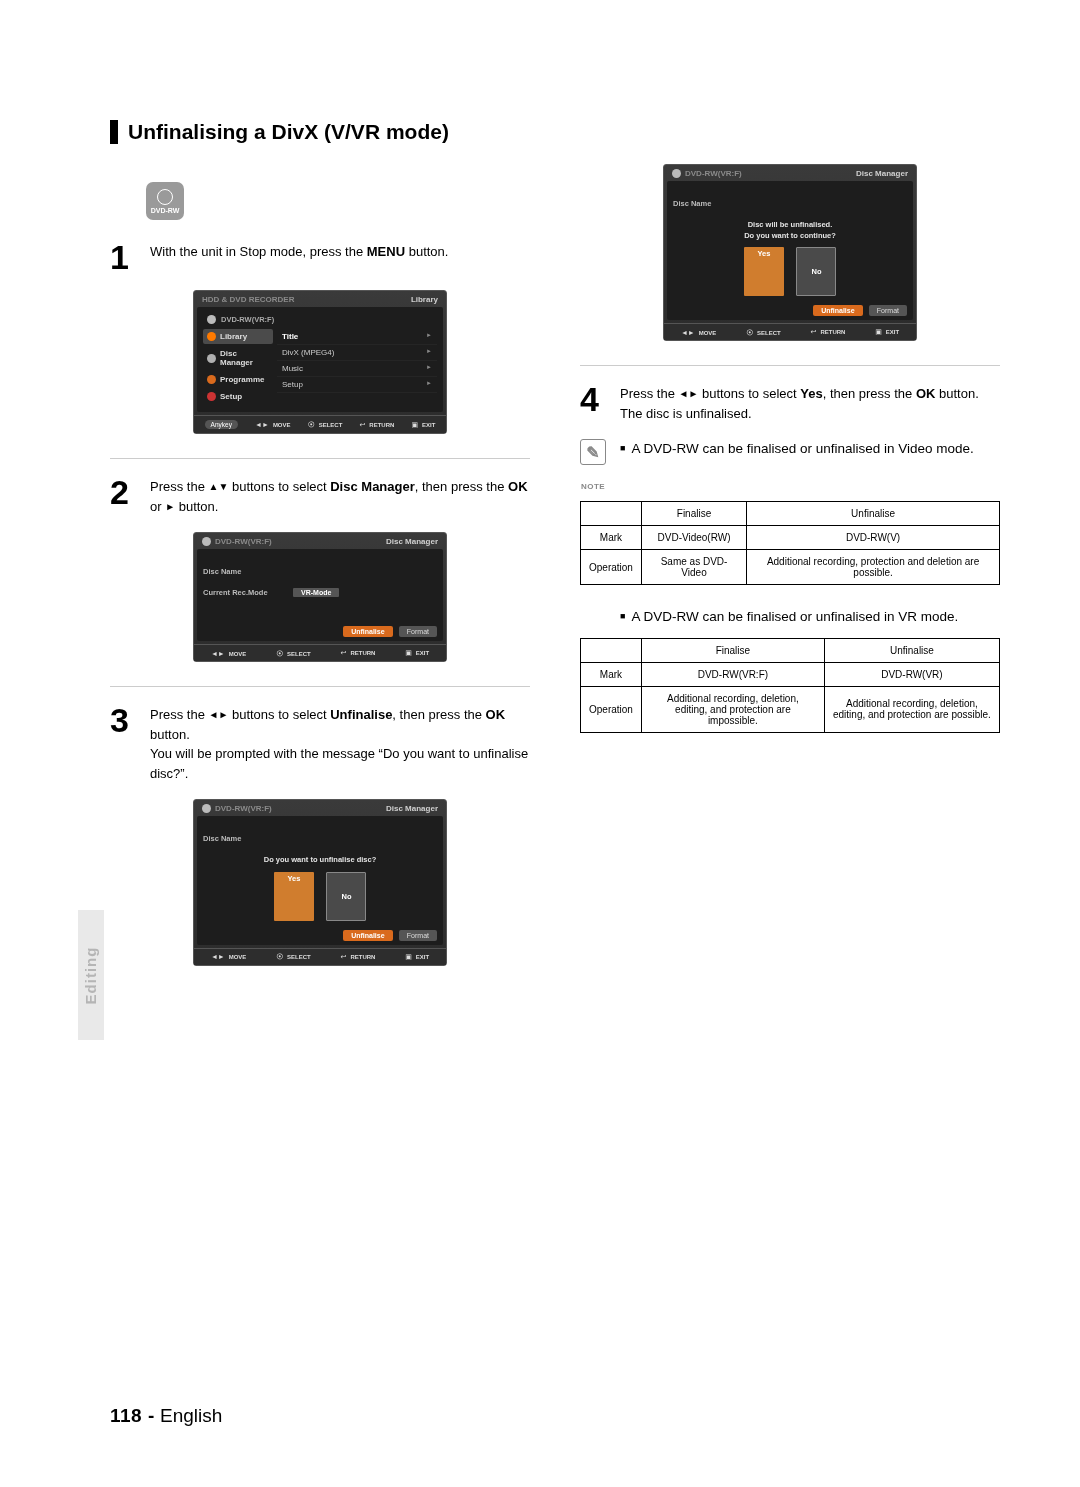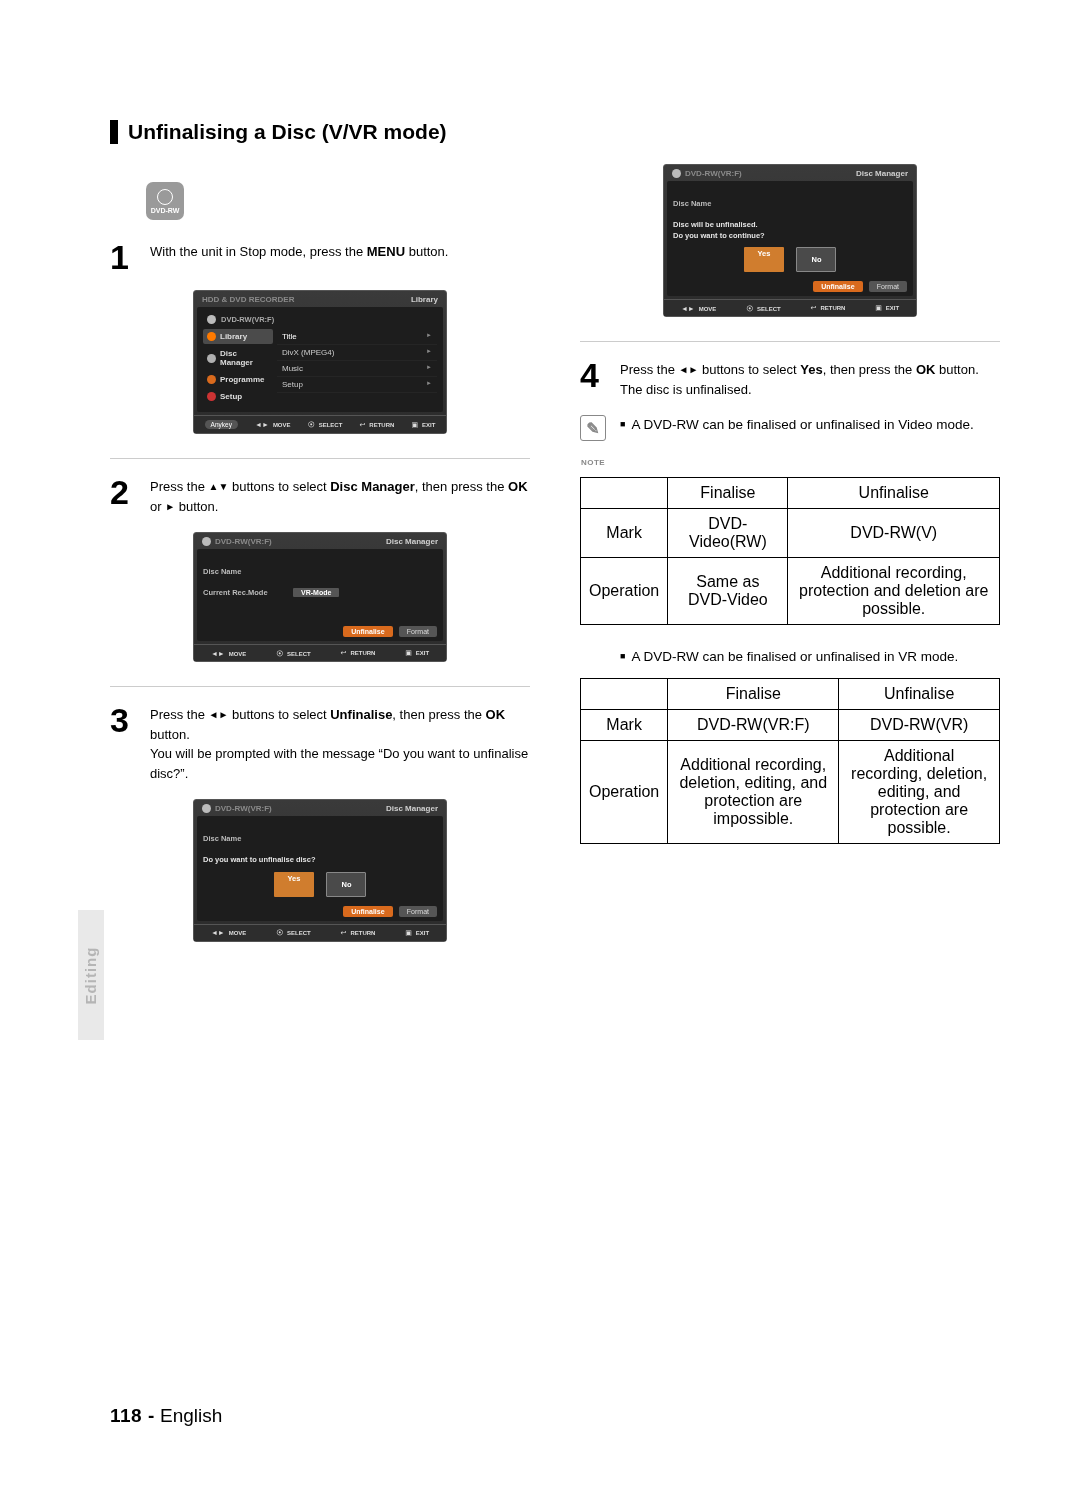--- a/index.html
+++ b/index.html
@@ -106,59 +106,59 @@
     padding:3px 4px;border-radius:2px;margin-bottom:2px;color:#ddd;font-weight:bold;
   }
   .osd .sidebar .sitem.active{background:#4b4b4b;}
   .osd .sidebar .sitem .dot{width:9px;height:9px;border-radius:50%;background:#ff7a00;flex-shrink:0;}
   .osd .sidelist { display:flex; }
   .osd .menu { flex:1; padding-left:4px;}
   .osd .menu .mitem{
     padding:3px 5px;color:#ccc;display:flex;justify-content:space-between;
     border-bottom:1px solid rgba(255,255,255,.04);
   }
-  .osd .menu .mitem.active{color:#fff;font-weight:normal;}
+  .osd .menu .mitem.active{color:#fff;font-weight:bold;}
   .osd .menu .mitem::after{content:"►";font-size:6px;color:#888;}
   .osd .footer{
     display:flex;justify-content:space-around;align-items:center;
     background:#2d2d2d;color:#ddd;font-size:7px;padding:4px 2px;
     border-top:1px solid #555;
   }
   .osd .footer .pill{
     background:#555;border-radius:8px;padding:1px 6px;font-size:6.5px;color:#fff;
   }
   .osd .footer span b{font-size:6px;margin-left:2px;}
   .osd .btns{position:absolute;bottom:4px;right:6px;}
   .osd .btns .b{
     display:inline-block;font-size:7px;padding:2px 8px;margin-left:4px;
     border-radius:2px;color:#ddd;
   }
   .osd .btns .b.orange{background:#d96a1d;color:#fff;font-weight:bold;}
   .osd .btns .b.gray{background:#555;}
   .osd .yesno{display:flex;justify-content:center;gap:12px;margin:6px 0 18px 0;}
   .osd .yesno .y{background:#d07d2e;color:#fff;padding:2px 14px;font-size:7.5px;font-weight:bold;border-radius:1px;}
-  .osd .yesno .n{background:#4a4a4a;color:#fff;padding:7px 14px;font-size:7.5px;font-weight:bold;border-radius:1px;border:1px solid #888;}
-  .osd .msg{color:#e4e4e4;font-size:7.5px;font-weight:bold;line-height:1.4;margin:8px 0 6px 0;}
+  .osd .yesno .n{background:#4a4a4a;color:#fff;padding:19px 14px;font-size:7.5px;font-weight:bold;border-radius:1px;border:1px solid #888;}
+  .osd .msg{color:#e4e4e4;text-align:center;font-size:7.5px;font-weight:bold;line-height:1.4;margin:8px 0 6px 0;}
   .osd .field{display:flex;gap:10px;align-items:center;margin:12px 0;}
   .osd .field .lab{color:#bbb;font-size:7.5px;font-weight:bold;width:80px;}
   .osd .field .val{background:#555;color:#fff;padding:1px 8px;font-size:7px;border-radius:1px;font-weight:bold;}
 
   
   .note-row { display:flex; gap:14px; margin: 14px 0 10px 0; align-items:flex-start;}
   .note-icon {
     width:26px;height:26px;border:1.8px solid #888;color:#888;
     display:flex;align-items:center;justify-content:center;font-size:16px;font-weight:bold;border-radius:3px;
   }
   .note-label{font-size:8px;color:#888;font-weight:bold;text-align:center;margin-top:17px;letter-spacing:.5px;}
   .note-text { font-size:13.5px; line-height:1.55; }
   .note-text .sq{font-size:9px;vertical-align:2px;margin-right:6px;}
 
   
   table.info {
-    border-collapse: collapse; width: 100%; margin-top:10px; font-size:16px;
+    border-collapse: collapse; width: 100%; margin-top:10px; font-size:10px;
   }
   table.info th, table.info td {
     border: 1px solid #000; padding: 6px 8px; text-align:center; vertical-align:middle;
     font-weight:normal;
   }
   table.info th { font-weight:normal; }
 
   .pgfoot {
     position:absolute; bottom: 60px; left: 110px;
     font-size: 19px;
@@ -170,21 +170,21 @@
 </head>
 <body>
 
 <div class="page">
 
   <div class="side-tab">
     <span>Editing</span>
   </div>
 
   <h1 class="title">
-    <span>Unfinalising a Disc (V/VR mode)</span>
+    <span>Unfinalising a DivX (V/VR mode)</span>
   </h1>
 
   <div class="cols">
 
     <div class="col">
 
       <div class="badge-row">
         <div class="disc-badge">
           <div class="circ"></div>
           <div>DVD-RW</div>

